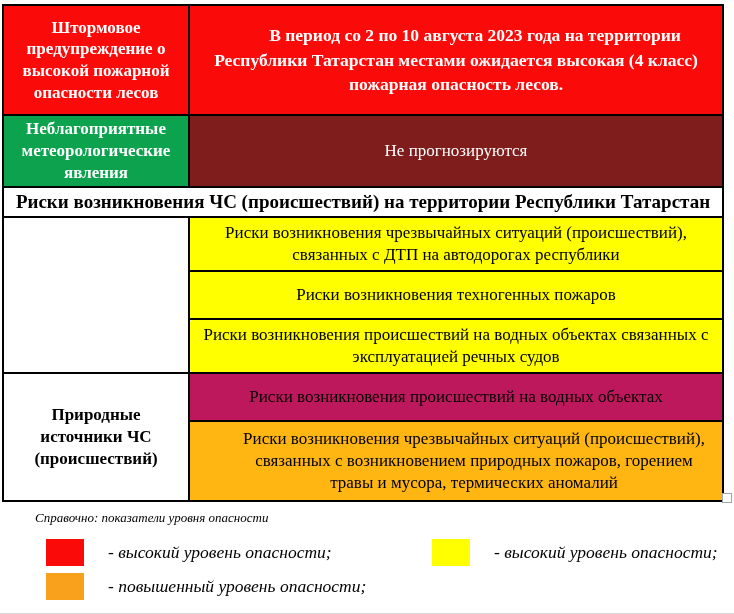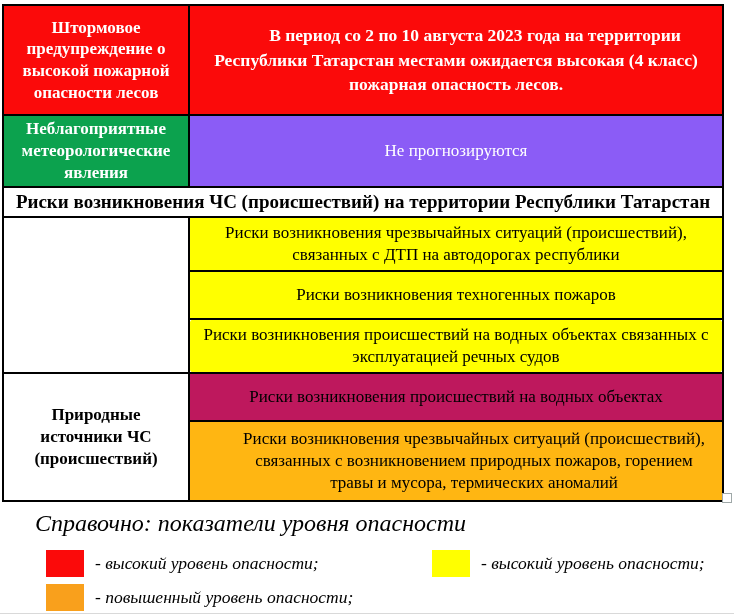--- a/index.html
+++ b/index.html
@@ -51,29 +51,29 @@
   .section-header {
     font-size: 19px; font-weight: bold; background: #ffffff;
   }
   .risk-cell { font-size: 17px; line-height: 1.3; padding: 4px 10px; }
   .natural-label { font-size: 17px; font-weight: bold; line-height: 1.3; }
   .empty-cell { background: #ffffff; }
 
   .legend { position: absolute; left: 0; top: 510px; width: 734px; }
   .legend-title {
     margin-left: 35px;
-    font-style: italic; font-size: 24px;
+    font-style: italic; font-size: 13px;
   }
   .legend-grid {
     margin: 13px 0 0 46px;
     display: grid;
     grid-template-columns: 386px auto;
     row-gap: 7px;
   }
-  .legend-item { display: flex; align-items: center; gap: 11px; }
+  .legend-item { display: flex; align-items: center; gap: 24px; }
   .swatch { width: 38px; height: 27px; flex: 0 0 auto; }
   .legend-label { font-style: italic; font-size: 17.5px; white-space: nowrap; }
 
   .resize-handle {
     position: absolute; left: 722px; top: 493px;
     width: 8px; height: 8px;
     background: #ffffff; border: 1px solid #9fa8a8;
   }
   .bottom-edge {
     position: absolute; left: 0; bottom: 0; width: 734px; height: 1px;
@@ -88,21 +88,21 @@
     <col class="col-left">
     <col class="col-right">
   </colgroup>
   <tbody>
       <tr>
     <td class="h-row1 warn-label txt-white" style="background-color: rgb(251, 10, 10);">Штормовое предупреждение о высокой пожарной опасности лесов</td>
     <td class="h-row1 warn-text txt-white" style="background-color: rgb(251, 10, 10);">В период со 2 по 10 августа 2023 года на территории Республики Татарстан местами ожидается высокая (4 класс) пожарная опасность лесов.</td>
   </tr>
   <tr>
     <td class="h-row2 warn-label txt-white" style="background-color: rgb(12, 162, 78);">Неблагоприятные метеорологические явления</td>
-    <td class="h-row2 weather-value txt-white" style="background-color: #8b5cf6;">Не прогнозируются</td>
+    <td class="h-row2 weather-value txt-white" style="background-color: #7f1d1d;">Не прогнозируются</td>
   </tr>
   <tr>
     <td colspan="2" class="h-head section-header">Риски возникновения ЧС (происшествий) на территории Республики Татарстан</td>
   </tr>
   <tr>
     <td rowspan="3" class="empty-cell"></td>
     <td class="h-y1 risk-cell" style="background-color: rgb(255, 255, 0);">Риски возникновения чрезвычайных ситуаций (происшествий), связанных с ДТП на автодорогах республики</td>
   </tr>
   <tr>
     <td class="h-y2 risk-cell" style="background-color: rgb(255, 255, 0);">Риски возникновения техногенных пожаров</td>

